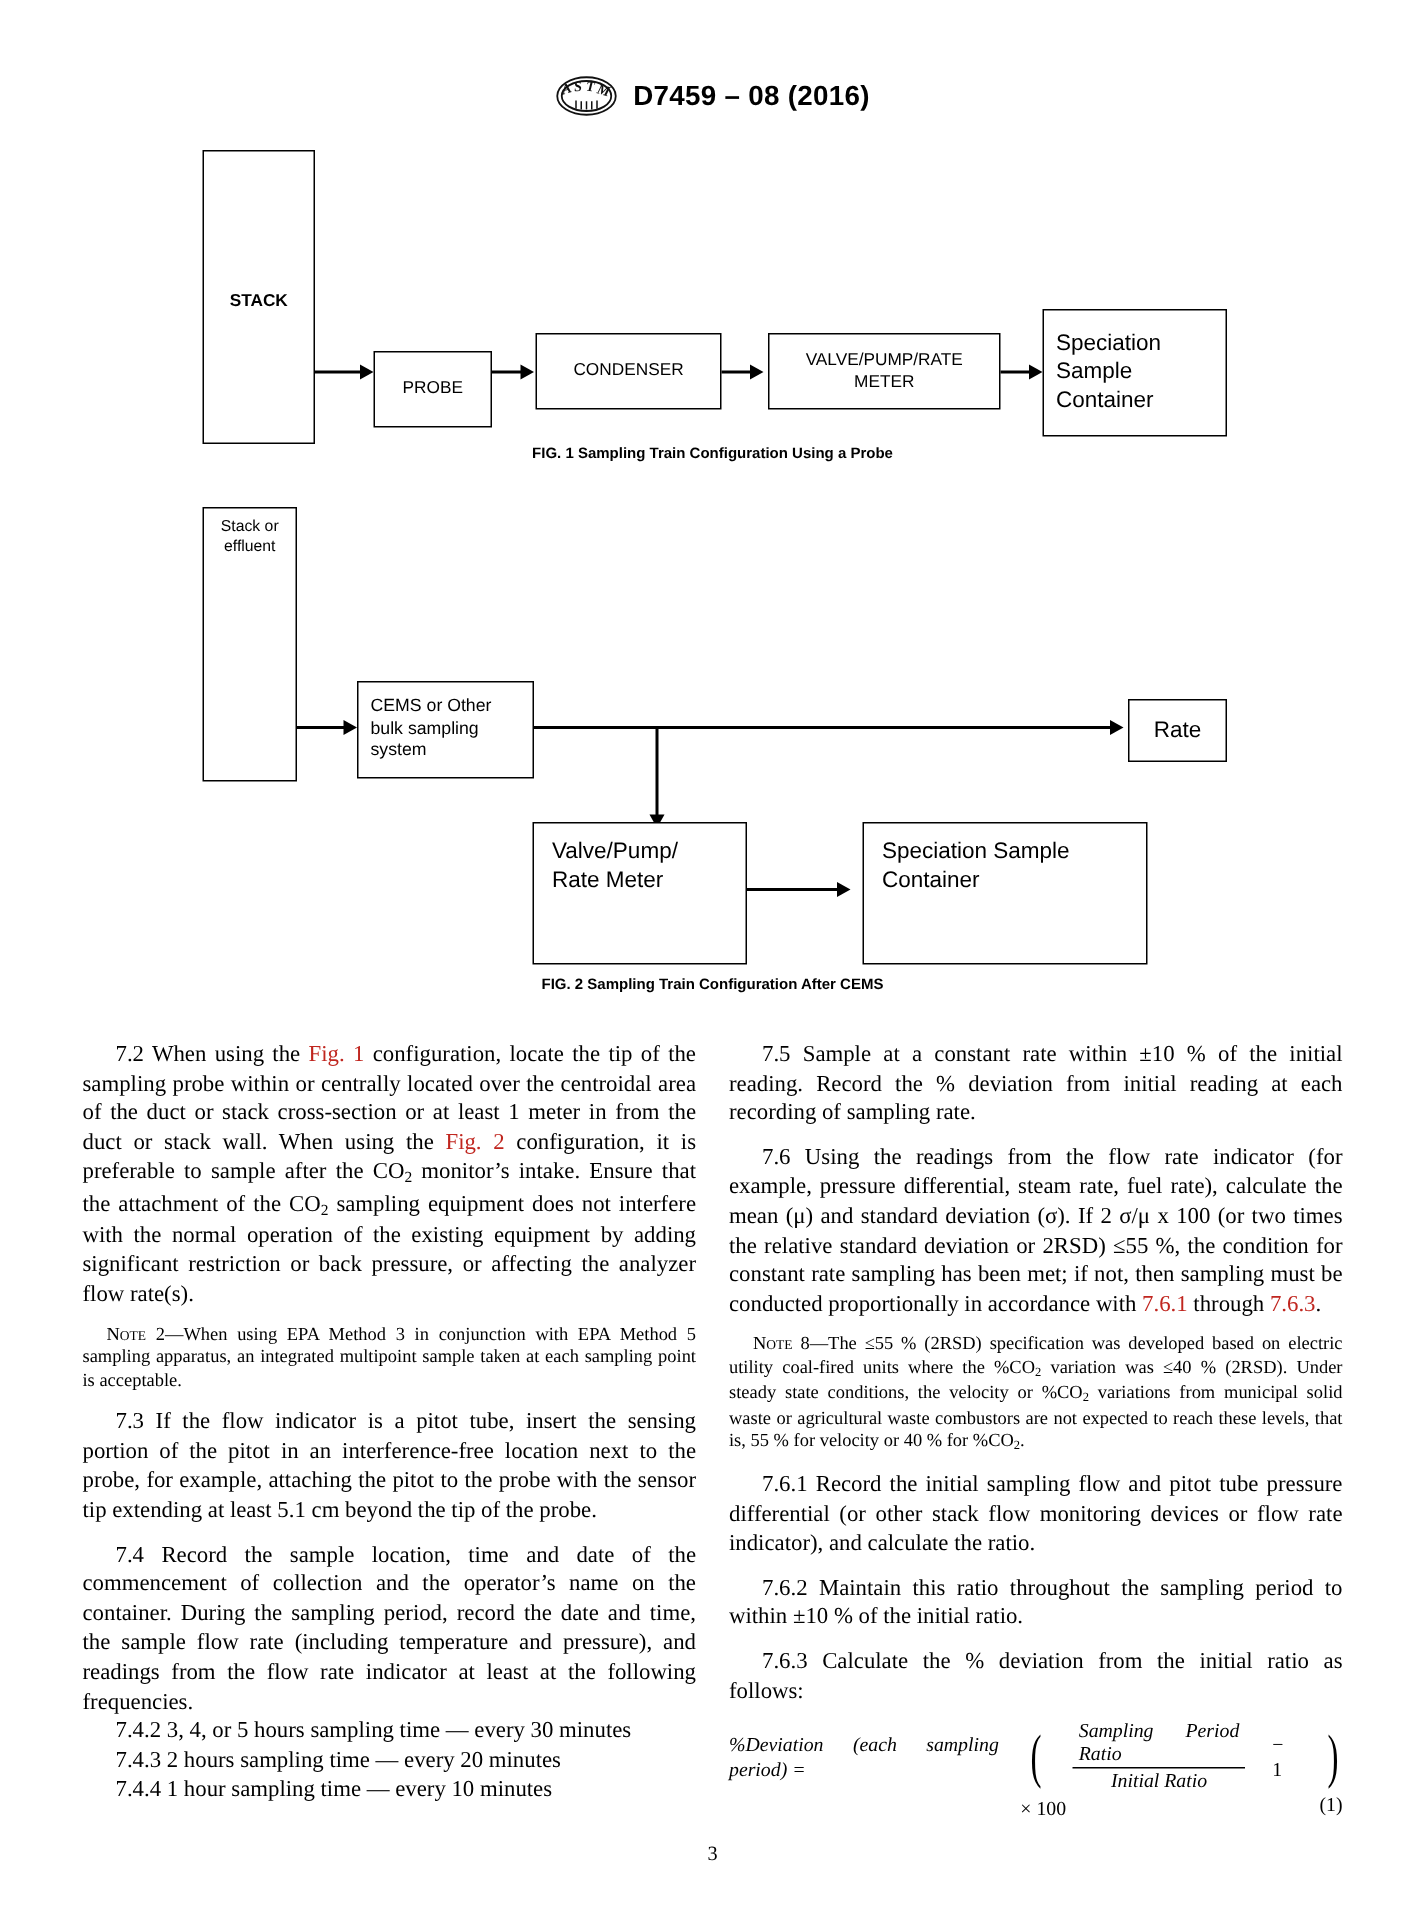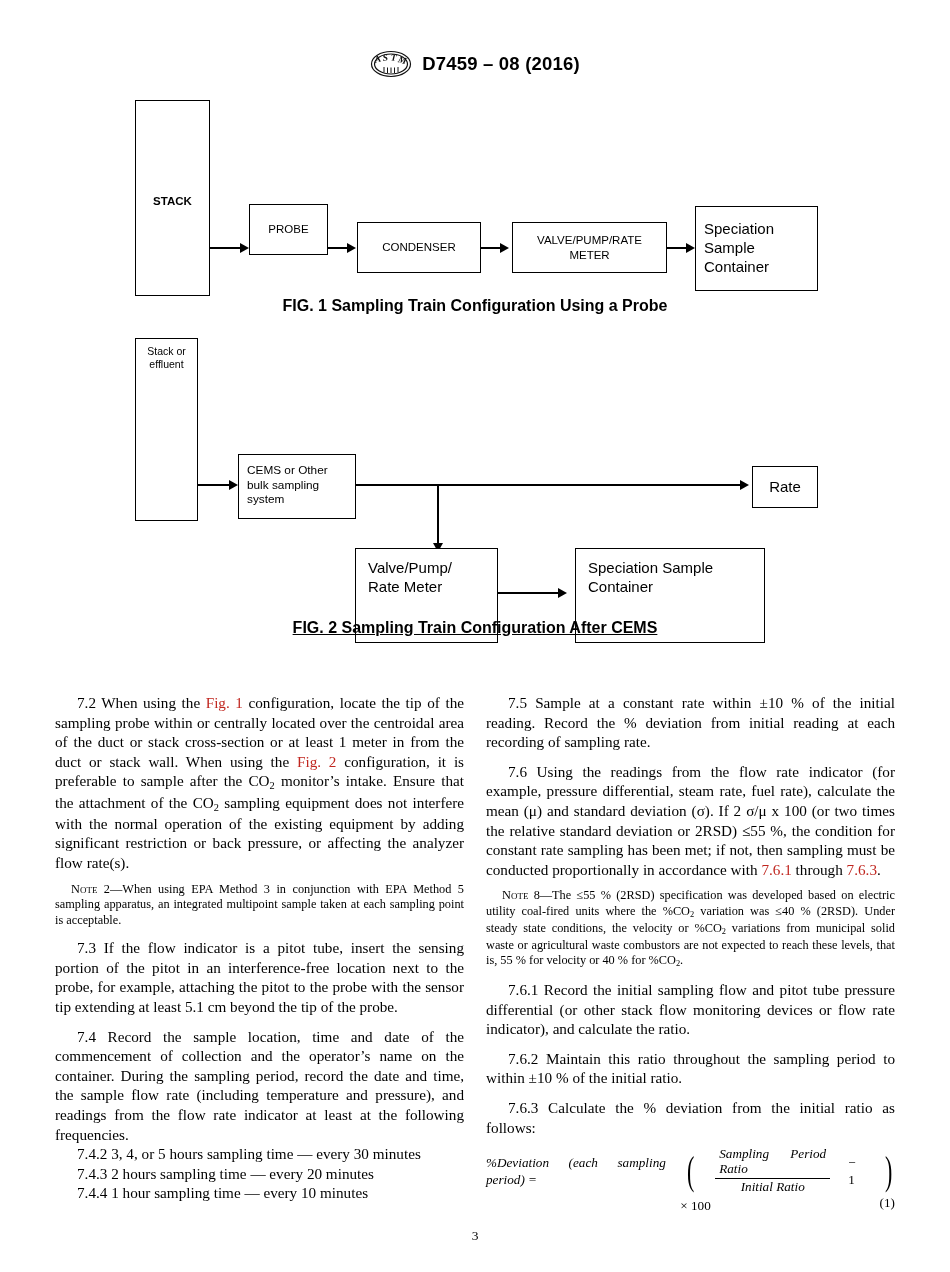--- a/index.html
+++ b/index.html
@@ -83,21 +83,21 @@
     border-top: 9px solid #000;
   }
 
   .fig-caption {
     position: absolute;
     width: 950px;
     left: 0;
     text-align: center;
     font-family: "Liberation Sans", sans-serif;
     font-weight: bold;
-    font-size: 16px;
+    font-size: 10px;
   }
 
   
   .col {
     position: absolute;
     top: 693px;
     width: 409px;
     font-size: 15.2px;
     line-height: 1.29;
     text-align: justify;
@@ -215,21 +215,21 @@
 
   <div class="figure-area" style="left:0;top:0;width:950px;height:320px;">
 
     <div class="fig-box top-align" style="left:135px;top:100px;width:75px;height:196px;font-size:11.5px;font-weight:600;align-items:center;">
       <span>STACK</span>
     </div>
 
     <div class="conn h" style="left:210px;top:247px;width:32px;"></div>
     <div class="arrowhead-r" style="left:240px;top:243px;"></div>
 
-    <div class="fig-box" style="left:249px;top:204px;width:79px;height:51px;font-size:11.5px;">
+    <div class="fig-box" style="left:249px;top:234px;width:79px;height:51px;font-size:11.5px;">
       <span>PROBE</span>
     </div>
 
     <div class="conn h" style="left:328px;top:247px;width:21px;"></div>
     <div class="arrowhead-r" style="left:347px;top:243px;"></div>
 
     <div class="fig-box" style="left:357px;top:222px;width:124px;height:51px;font-size:11.5px;">
       <span>CONDENSER</span>
     </div>
 
@@ -285,21 +285,21 @@
     </div>
 
     <div class="conn h" style="left:498px;top:592px;width:62px;"></div>
     <div class="arrowhead-r" style="left:558px;top:588px;"></div>
 
     <div class="fig-box left-align top-align" style="left:575px;top:548px;width:190px;height:95px;font-size:15px;white-space:pre-line;padding-top:10px;padding-left:12px;">
       <span>Speciation Sample
 Container</span>
     </div>
 
-    <div class="fig-caption" style="top:619px;text-decoration:underline;">FIG. 2 Sampling Train Configuration After CEMS</div>
+    <div class="fig-caption" style="top:651px;">FIG. 2 Sampling Train Configuration After CEMS</div>
   </div>
 
   <div class="col left">
 
     <p class="para"><span>7.2  When using the </span><span class="red">Fig. 1</span><span> configuration, locate the tip of the sampling probe within or centrally located over the centroidal area of the duct or stack cross-section or at least 1 meter in from the duct or stack wall. When using the </span><span class="red">Fig. 2</span><span> configuration, it is preferable to sample after the CO</span><sub>2</sub><span> monitor’s intake. Ensure that the attachment of the CO</span><sub>2</sub><span> sampling equipment does not interfere with the normal operation of the existing equipment by adding significant restriction or back pressure, or affecting the analyzer flow rate(s).</span></p>
 
     <p class="note"><span class="note-label">Note 2</span><span>—When using EPA Method 3 in conjunction with EPA Method 5 sampling apparatus, an integrated multipoint sample taken at each sampling point is acceptable.</span></p>
 
     <p class="para spaced">7.3  If the flow indicator is a pitot tube, insert the sensing portion of the pitot in an interference-free location next to the probe, for example, attaching the pitot to the probe with the sensor tip extending at least 5.1 cm beyond the tip of the probe.</p>
 

